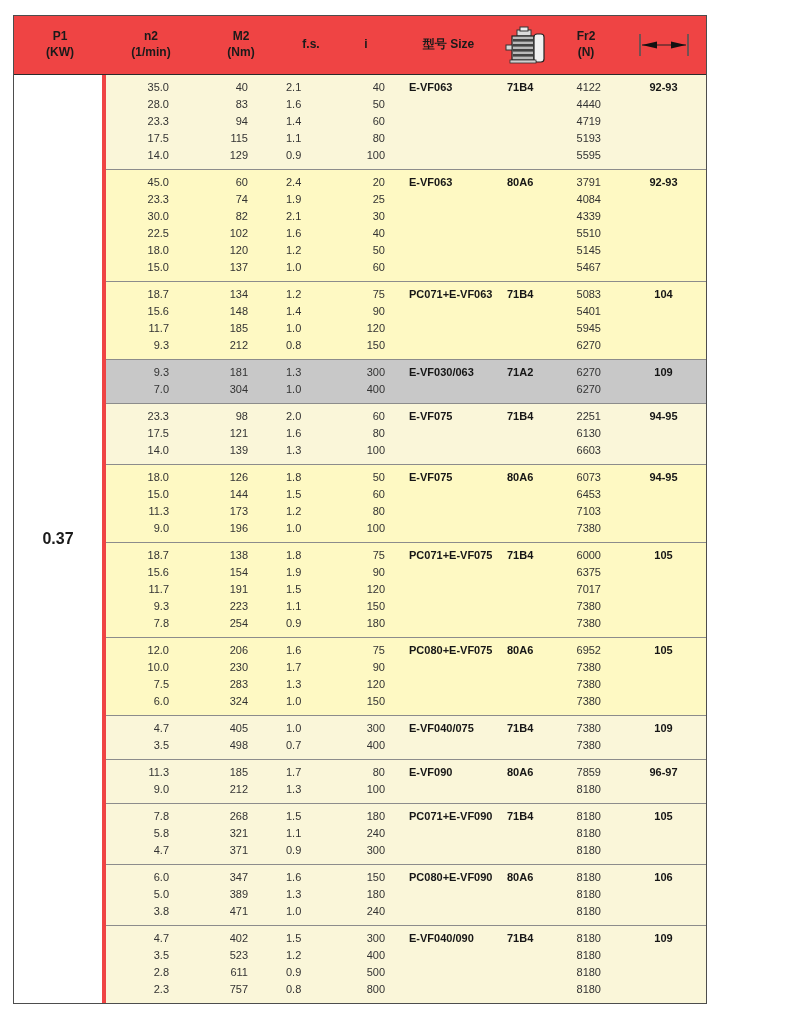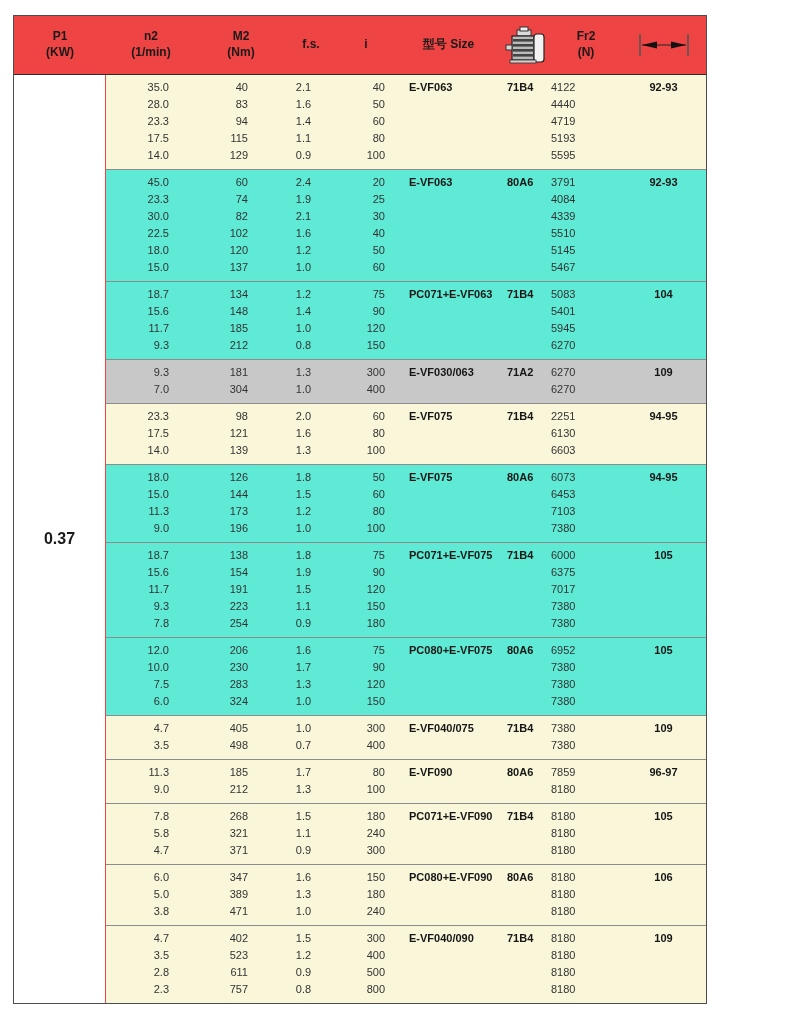--- a/index.html
+++ b/index.html
@@ -14,39 +14,39 @@
   
   .header-row { display:flex; height:58px; align-items:center; border-bottom:1px solid #2b2b2b; background:#ef4444; }
   .hcell { text-align:center; font-weight:bold; font-size:12px; color:#1a1a1a; line-height:1.3; box-sizing:border-box; }
   .hc-p1 { width:92px; } .hc-n2 { width:90px; } .hc-m2 { width:90px; }
   .hc-fs { width:50px; } .hc-i { width:60px; } .hc-type { width:105px; }
   .hc-size { width:50px; } .hc-fr2 { width:70px; } .hc-pages { width:85px; }
   .hc-size svg, .hc-pages svg { display:block; margin:0 auto; }
   
   .tbody { display:flex; align-items:stretch; }
   .p1-col {
-    width:92px; box-sizing:border-box; border-right:1px solid #ef4444;
+    width:92px; box-sizing:border-box; border-right:4px solid #ef4444;
     display:flex; align-items:center; justify-content:center;
     font-weight:bold; font-size:16px; color:#1a1a1a; background:#ffffff;
   }
   .blocks { width:600px; }
   .block { padding:4px 0 5px 0; border-bottom:1px solid #8c8c8c; }
   .block:last-child { border-bottom:none; }
   .bg-yellow { background:#faf6d9; }
   .bg-gray   { background:#c8c8c8; }
-  .bg-white  { background:#5eead4; }
+  .bg-white  { background:#fef9c3; }
   .row { display:flex; height:17px; line-height:17px; font-size:11px; color:#333333; }
   .cell { box-sizing:border-box; white-space:nowrap; }
   .c-n2   { width:90px;  text-align:right; padding-right:27px; }
   .c-m2   { width:90px;  text-align:right; padding-right:38px; }
-  .c-fs   { width:50px;  text-align:center; padding-right:15px; }
+  .c-fs   { width:50px;  text-align:left; padding-right:15px; }
   .c-i    { width:60px;  text-align:right; padding-right:11px; }
   .c-type { width:105px; padding-left:13px; overflow:visible; }
   .c-size { width:50px;  padding-left:6px; }
-  .c-fr2  { width:70px;  text-align:left; padding-right:20px; }
+  .c-fr2  { width:70px;  text-align:right; padding-right:20px; }
   .c-pages{ width:85px;  text-align:center; }
   .bold { font-weight:bold; color:#161616; }
   
   .legend { position:absolute; left:713px; top:926px; }
   .legend-item { display:flex; align-items:center; height:26px; }
   .swatch {
     width:26px; height:26px; box-sizing:border-box;
     border:1px solid #5a5a5a; margin-top:-1px; flex:0 0 26px;
   }
   .legend-item:first-child .swatch { margin-top:0; }

